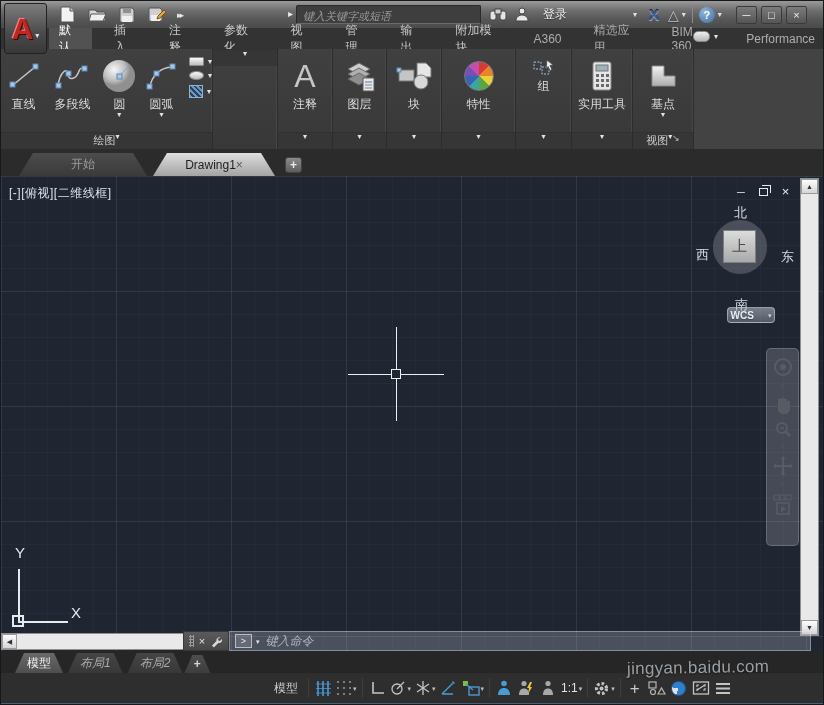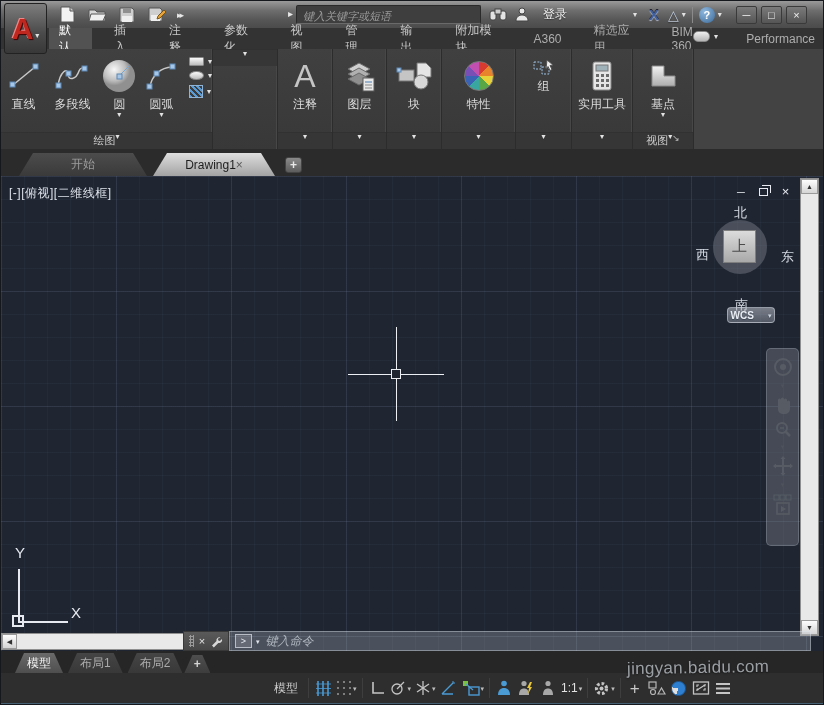--- a/index.html
+++ b/index.html
@@ -142,21 +142,21 @@
     color:#e8ecf2;font-size:9px;display:flex;align-items:center;justify-content:center;}
   .cmd-field .car{color:#dfe3ea;font-size:7px;}
   .cmd-field input{flex:1;background:transparent;border:none;outline:none;color:#dfe3ea;font-size:12px;font-style:italic;}
   .cmd-field input::placeholder{color:#aeb4bd;font-style:italic;}
 
   
   .layouttabs{position:absolute;left:0;top:650px;width:824px;height:22px;background:#262626;display:flex;align-items:flex-end;padding-left:14px;}
   .ltab{height:20px;padding:0 12px;display:flex;align-items:center;font-size:12px;
     clip-path:polygon(9px 0,calc(100% - 9px) 0,100% 100%,0 100%);}
   .ltab.active{background:linear-gradient(#6a6a6a,#4e4e4e);color:#f2f2f2;}
-  .ltab.idle{background:linear-gradient(#454545,#383838);color:#ababab;}
+  .ltab.idle{background:linear-gradient(#454545,#383838);color:#ababab;font-style:italic;}
   .ladd{height:18px;width:26px;margin-left:2px;clip-path:polygon(8px 0,calc(100% - 8px) 0,100% 100%,0 100%);
     background:linear-gradient(#4e4e4e,#3d3d3d);color:#d5d5d5;font-size:12px;font-weight:bold;
     display:flex;align-items:center;justify-content:center;}
 
   
   .statusbar{position:absolute;left:0;top:672px;width:824px;height:30px;background:#2e2e2e;
     display:flex;align-items:center;padding-left:266px;}
   .sbtn{height:24px;min-width:22px;display:flex;align-items:center;justify-content:center;gap:1px;padding:0 2px;}
   .sbtn.txt{color:#cccccc;font-size:12px;padding:0 7px;}
   .ssep{width:1px;height:20px;background:#1e1e1e;border-right:1px solid #3e3e3e;margin:0 3px;}

